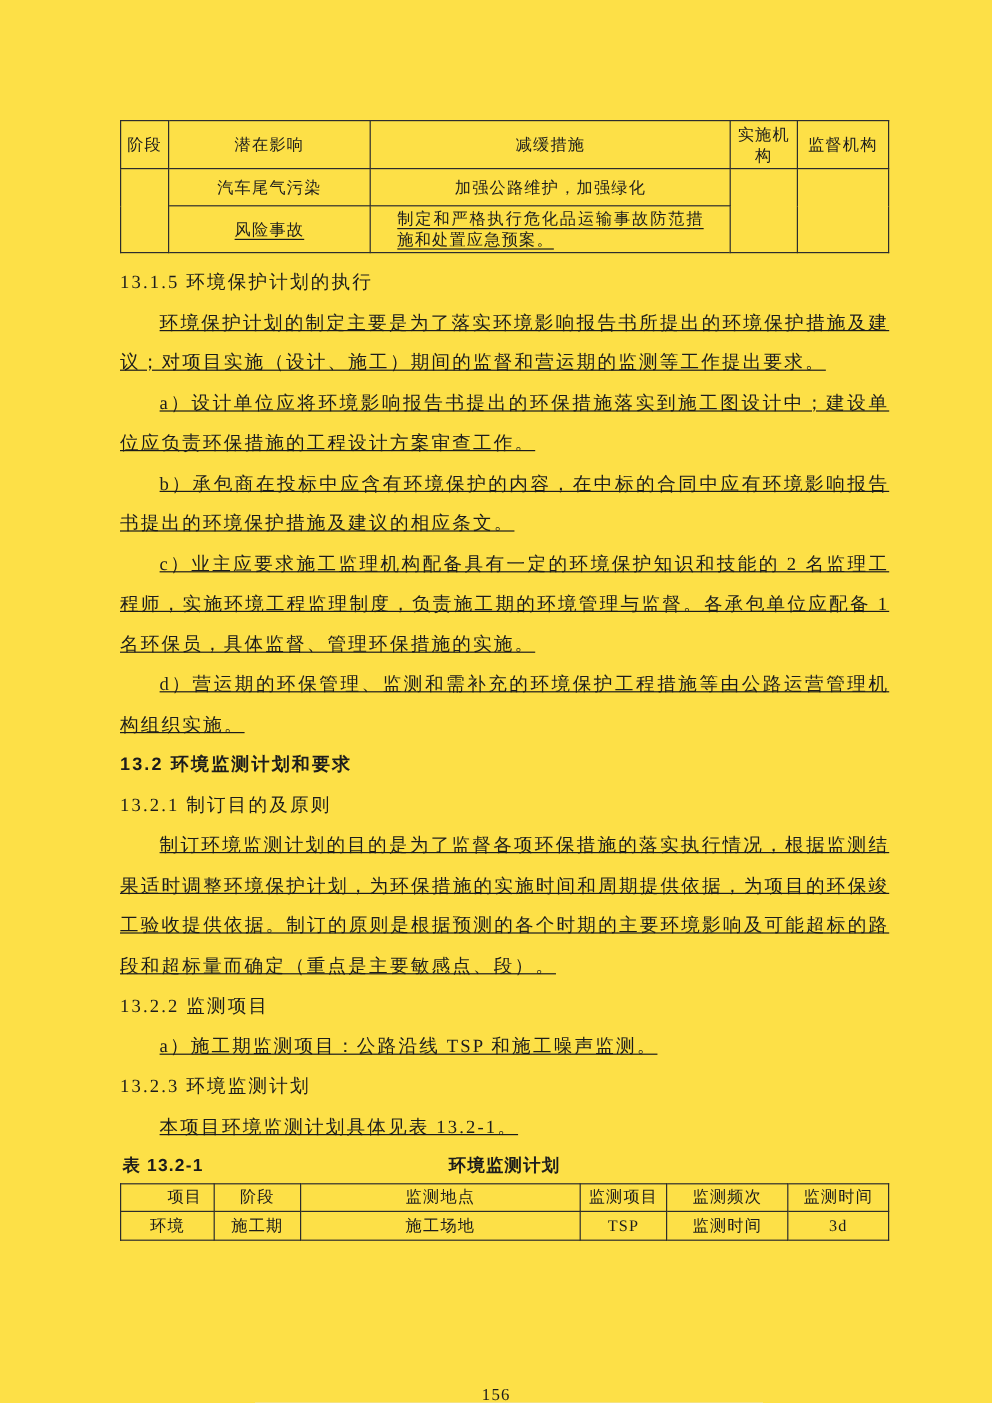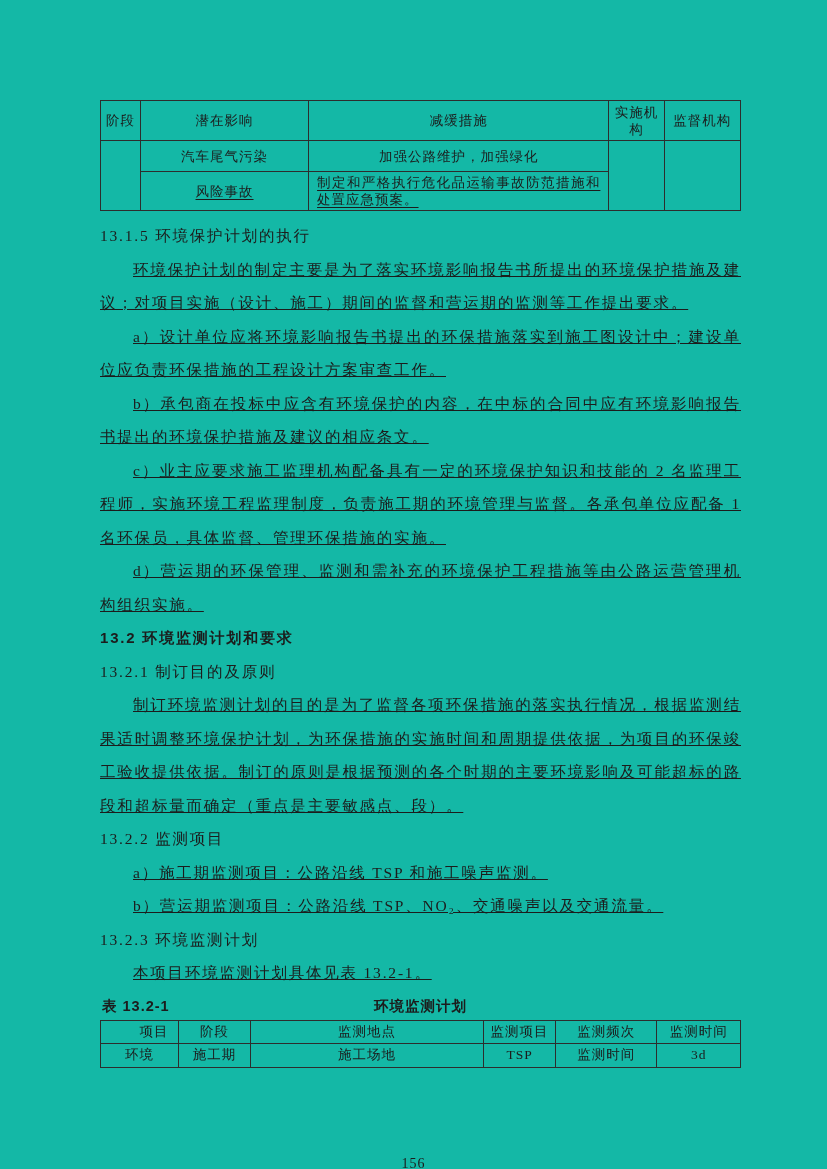--- a/index.html
+++ b/index.html
@@ -1,36 +1,36 @@
 <!DOCTYPE html>
 <html><head>
 <meta charset="utf-8">
 <style>
   html,body{margin:0;padding:0;background:#e8e8e8;}
   .page{
-    width:827px;height:1169px;position:relative;background:#14b8a6;
+    width:827px;height:1169px;position:relative;background:#fde047;
     font-family:"Liberation Serif","DejaVu Serif",serif;
     color:#1c1c1c;overflow:hidden;margin:0 auto;
   }
   .content{position:absolute;left:100px;top:100px;width:641px;}
 
   
   table{border-collapse:collapse;table-layout:fixed;width:100%;}
   .t1 td,.t1 th{border:1.5px solid #2d2d2d;font-weight:normal;
     font-size:13.5px;letter-spacing:1px;text-align:center;vertical-align:middle;
     padding:1px 3px;line-height:17px;}
   .t1 .c-stage{width:5.5%;}
   .t1 .c-impact{width:26.6%;}
   .t1 .c-measure{width:48.4%;}
   .t1 .c-impl{width:8%;}
   .t1 .c-sup{width:11.5%;}
   .t1 .hdr-row{height:40px;}
   .t1 .row1{height:31px;}
   .t1 .row2{height:38px;}
-  .t1 .left-just{text-align:justify;text-align-last:left;padding:2px 8px;}
+  .t1 .left-just{text-align:justify;text-align-last:left;padding:2px 22px;}
   .u{text-decoration:underline;text-underline-offset:3px;}
 
   
   .flow{line-height:33.5px;font-size:15.5px;letter-spacing:1.8px;}
   .flow p,.flow h3{margin:0;padding:0;font-size:15.5px;font-weight:normal;}
   .flow p{text-align:justify;text-align-last:left;text-indent:33px;text-decoration:underline;}
   .h-first{margin-top:8px !important;}
   .h-bold{font-weight:bold !important;
     font-family:"Liberation Sans","DejaVu Sans",sans-serif;font-size:15px !important;}
 
@@ -91,21 +91,20 @@
       <p>环境保护计划的制定主要是为了落实环境影响报告书所提出的环境保护措施及建议；对项目实施（设计、施工）期间的监督和营运期的监测等工作提出要求。</p>
       <p>a）设计单位应将环境影响报告书提出的环保措施落实到施工图设计中；建设单位应负责环保措施的工程设计方案审查工作。</p>
       <p>b）承包商在投标中应含有环境保护的内容，在中标的合同中应有环境影响报告书提出的环境保护措施及建议的相应条文。</p>
       <p>c）业主应要求施工监理机构配备具有一定的环境保护知识和技能的 2 名监理工程师，实施环境工程监理制度，负责施工期的环境管理与监督。各承包单位应配备 1 名环保员，具体监督、管理环保措施的实施。</p>
       <p>d）营运期的环保管理、监测和需补充的环境保护工程措施等由公路运营管理机构组织实施。</p>
       <h3 class="h-bold">13.2 环境监测计划和要求</h3>
       <h3>13.2.1 制订目的及原则</h3>
       <p>制订环境监测计划的目的是为了监督各项环保措施的落实执行情况，根据监测结果适时调整环境保护计划，为环保措施的实施时间和周期提供依据，为项目的环保竣工验收提供依据。制订的原则是根据预测的各个时期的主要环境影响及可能超标的路段和超标量而确定（重点是主要敏感点、段）。</p>
       <h3>13.2.2 监测项目</h3>
       <p>a）施工期监测项目：公路沿线 TSP 和施工噪声监测。</p>
-      <p>b）营运期监测项目：公路沿线 TSP、NO₂、交通噪声以及交通流量。</p>
       <h3>13.2.3 环境监测计划</h3>
       <p>本项目环境监测计划具体见表 13.2-1。</p>
     </div>
 
     <div class="caption">
       <span class="lab">表 13.2-1</span>
       <span class="ttl">环境监测计划</span>
     </div>
 
     <table class="t2">

